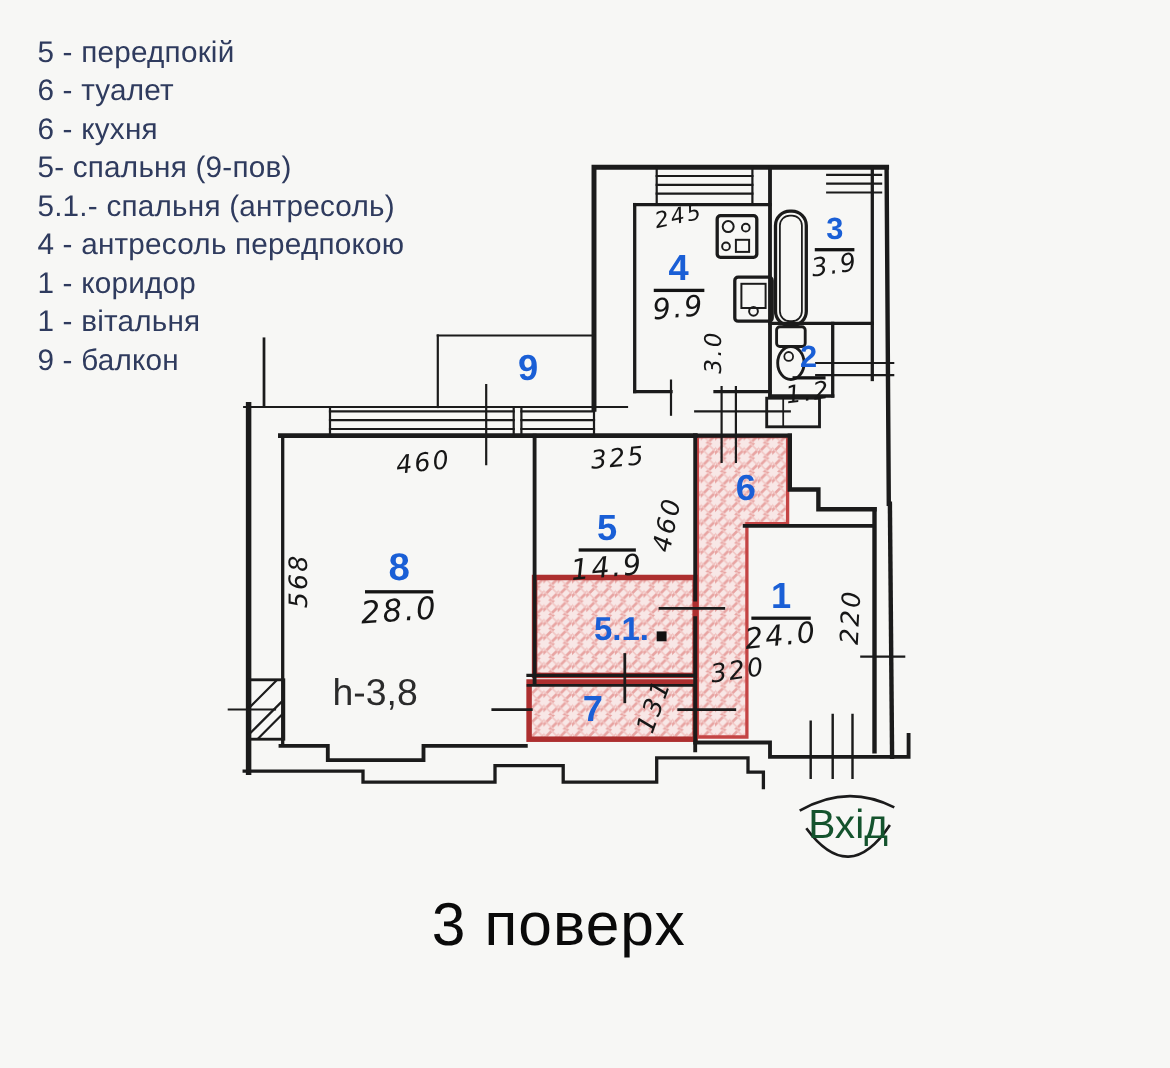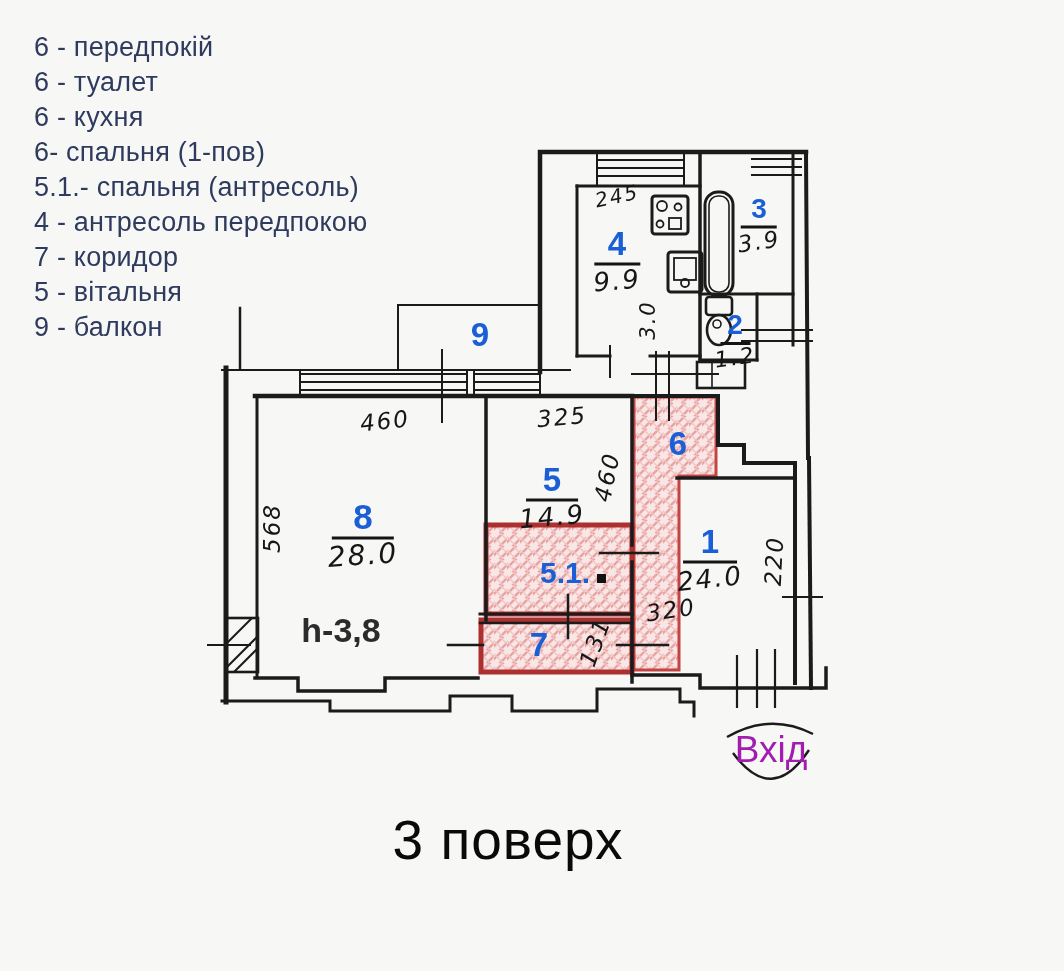--- a/index.html
+++ b/index.html
@@ -39,22 +39,22 @@
 
   
   .dim{
     position:absolute;transform:translate(-50%,-50%) rotate(var(--rot,0deg));
     font-family:"DejaVu Sans",sans-serif;font-style:italic;
     color:#161616;font-size:23px;letter-spacing:2px;white-space:nowrap;
   }
 
   
   .typed{position:absolute;transform:translate(-50%,-50%);color:#262626;white-space:nowrap;}
-  .ceiling{font-size:34px;color:#2b2b2b;font-weight:bold;}
-  .entrance{font-size:37px;color:#a21caf;}
+  .ceiling{font-size:34px;color:#2b2b2b;}
+  .entrance{font-size:37px;color:#14532d;}
   .floor{font-size:55px;color:#0a0a0a;letter-spacing:1px;}
 </style>
 </head>
 <body>
 
 <div class="stage">
 
   <svg class="plan" width="1064" height="971" viewBox="0 0 1064 971">
     <defs>
       <pattern id="hx" width="13" height="13" patternUnits="userSpaceOnUse">
@@ -162,28 +162,28 @@
         <path d="M712,362 L712,388" stroke-width="1.6"></path>
       </g>
       <g>
         <rect x="226" y="618" width="32" height="54" stroke-width="2.6"></rect>
         <path d="M226,644 L252,618 M226,668 L258,636 M234,672 L258,648" stroke-width="2"></path>
       </g>
     </g>
   </svg>
 
   <div class="legend">
-    <div>6 - передпокій</div>
+    <div>5 - передпокій</div>
     <div>6 - туалет</div>
     <div>6 - кухня</div>
-    <div>6- спальня (1-пов)</div>
+    <div>5- спальня (9-пов)</div>
     <div>5.1.- спальня (антресоль)</div>
     <div>4 - антресоль передпокою</div>
-    <div>7 - коридор</div>
-    <div>5 - вітальня</div>
+    <div>1 - коридор</div>
+    <div>1 - вітальня</div>
     <div>9 - балкон</div>
   </div>
 
   <div class="room-label" style="left:617px;top:260px">
     <div class="rnum">4</div>
     <div class="fline" style="width:46px"></div>
     <div class="hand" style="transform:rotate(-5deg)">9.9</div>
   </div>
 
   <div class="room-label" style="left:759px;top:224px">

